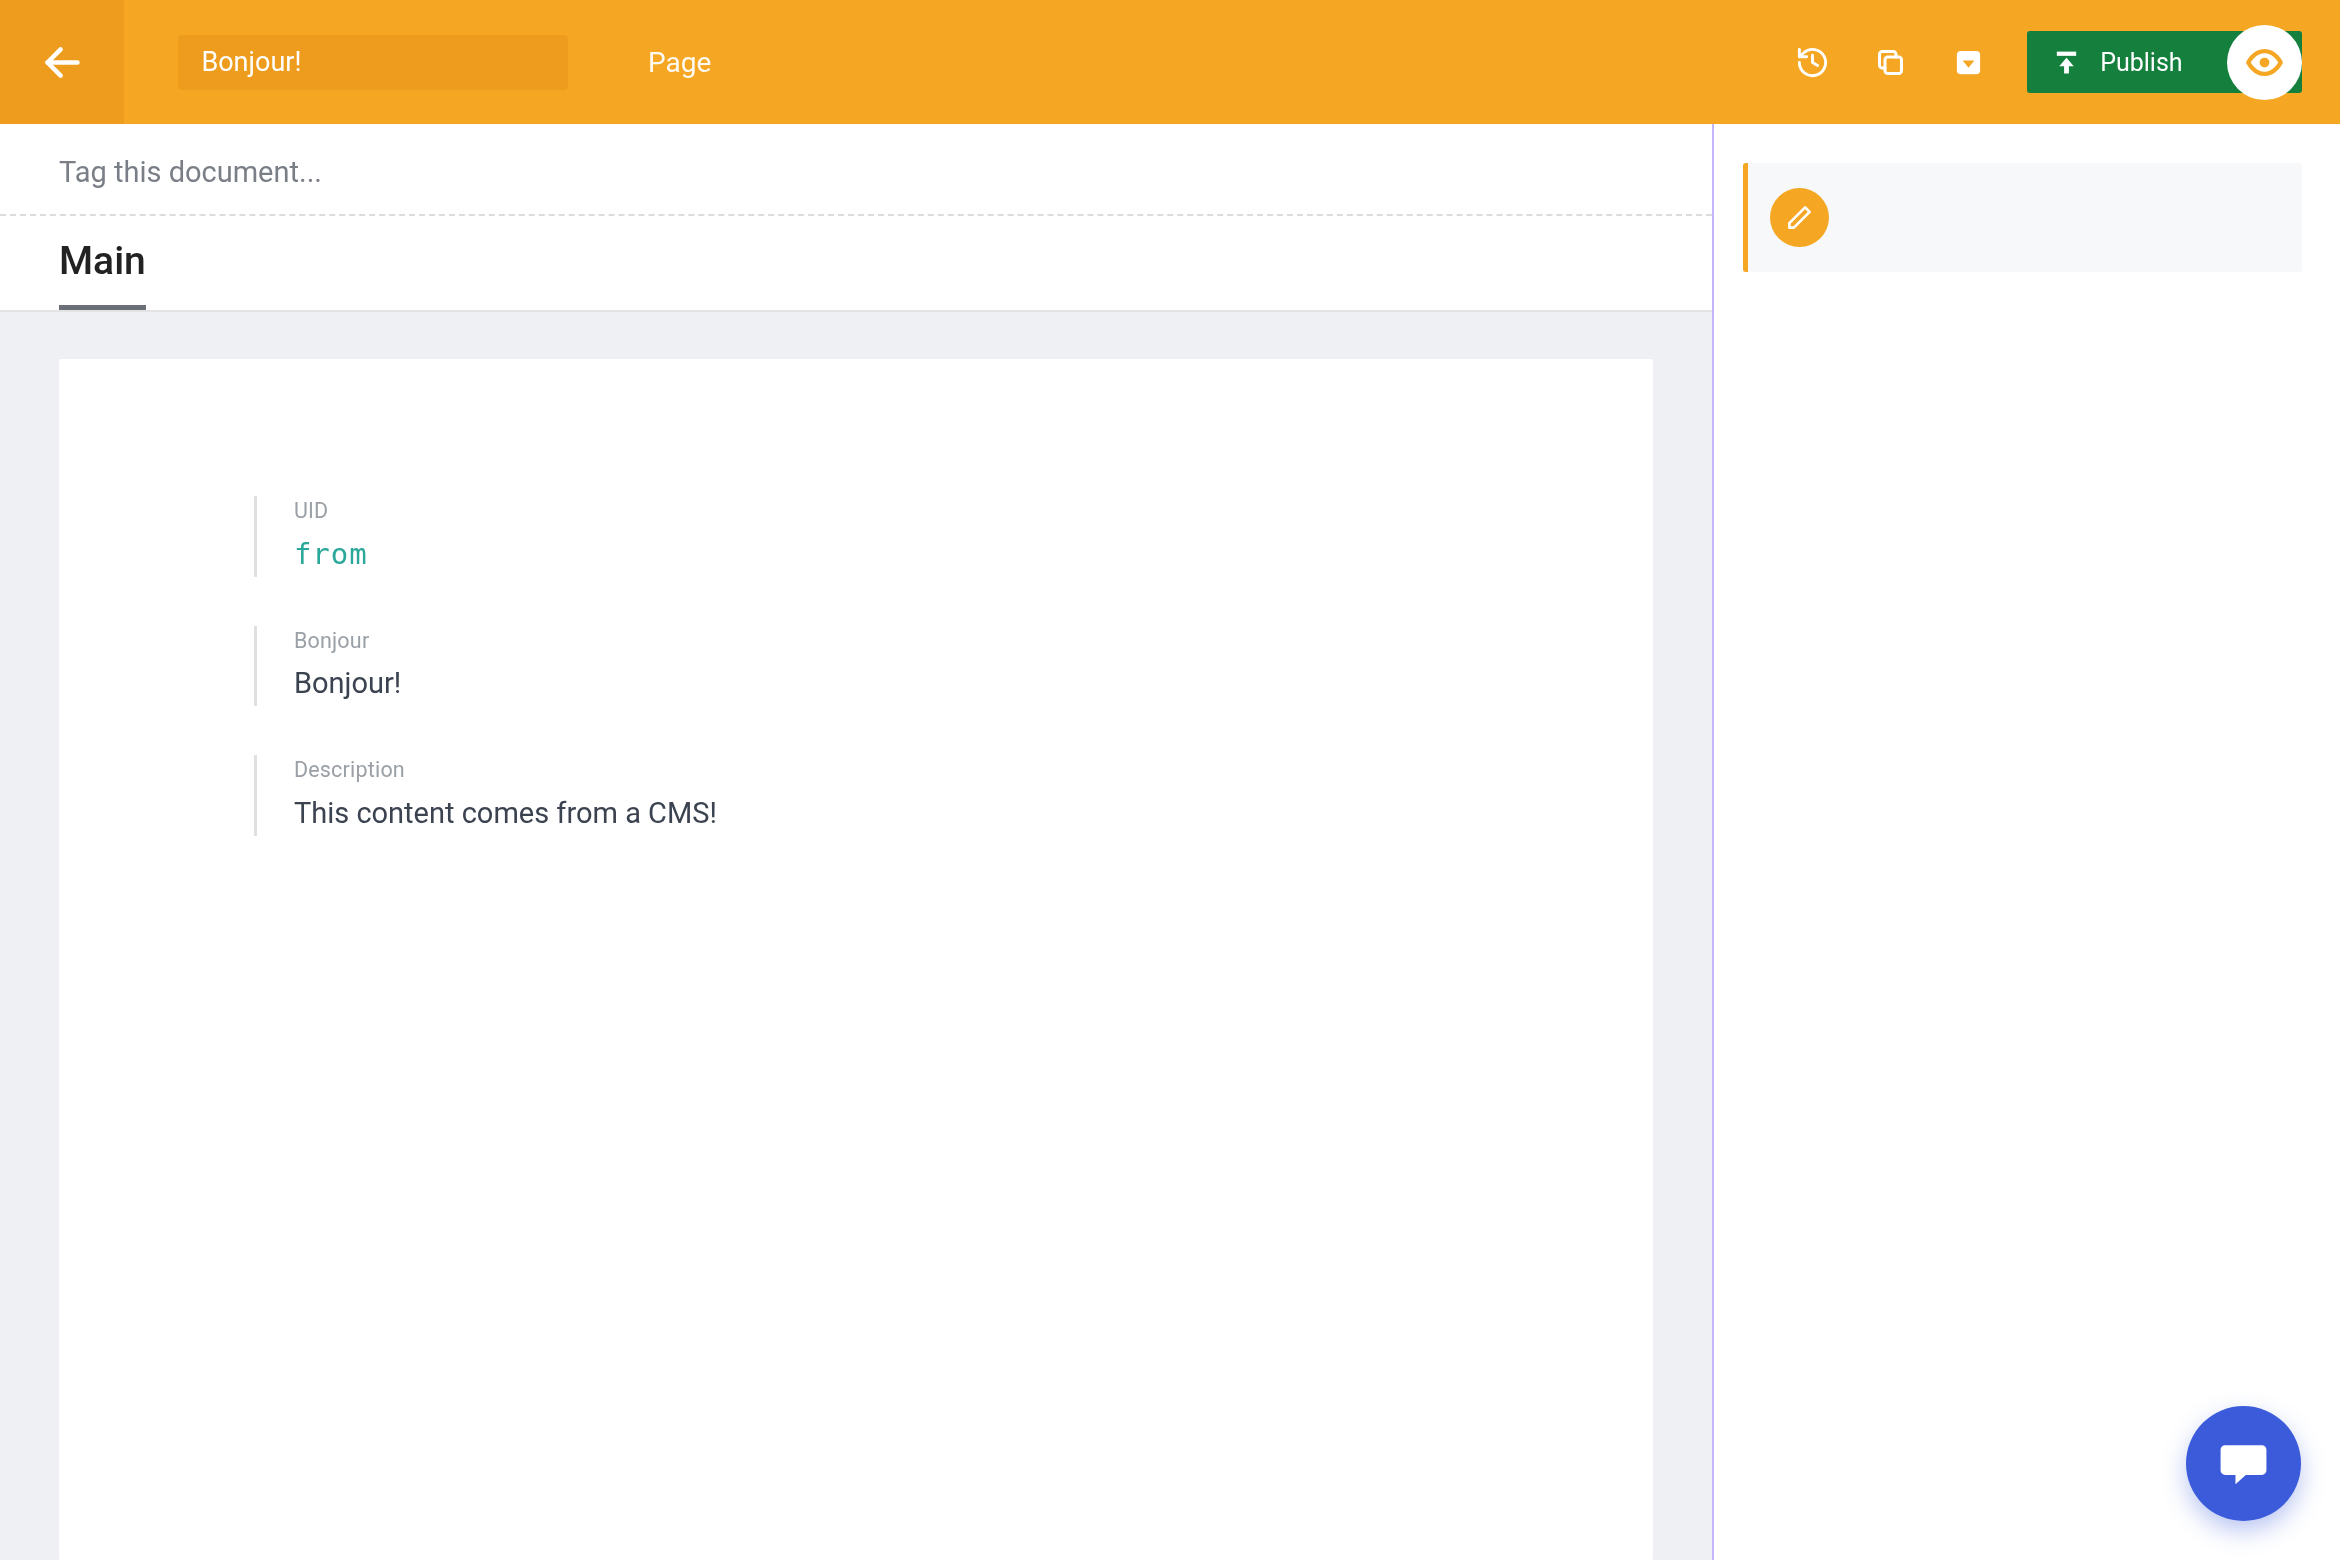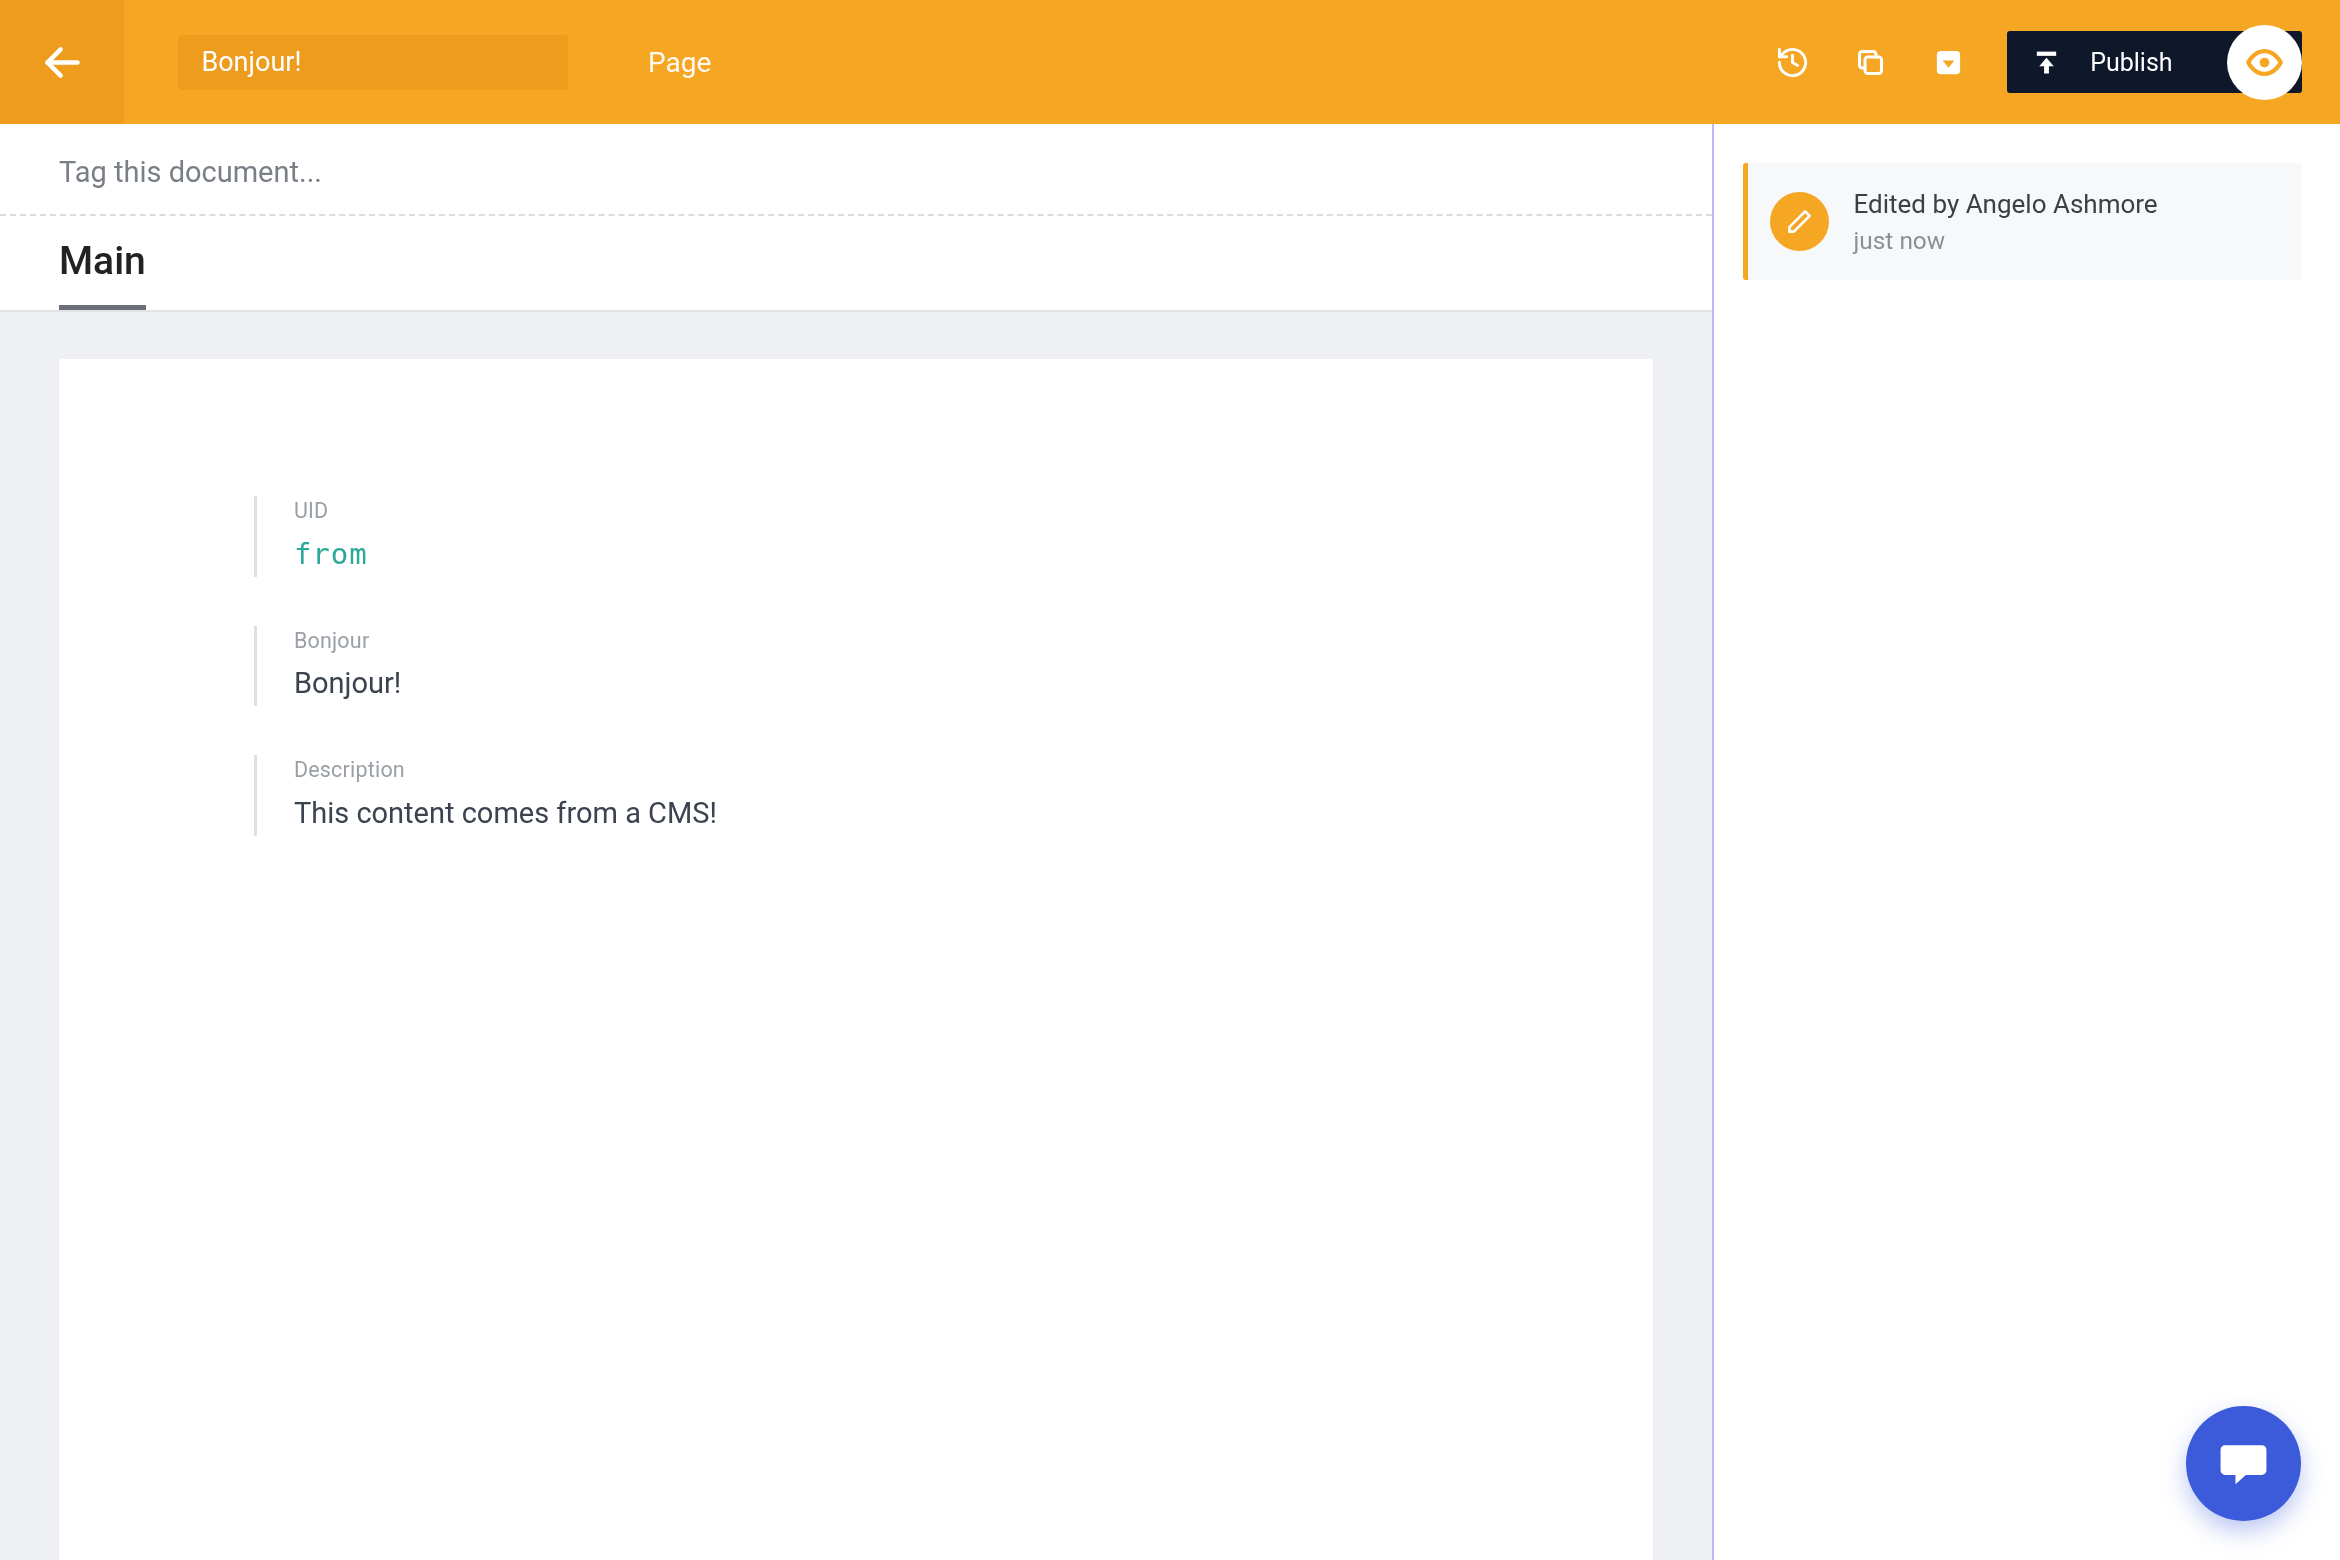--- a/index.html
+++ b/index.html
@@ -51,25 +51,25 @@
   }
   .icon-btn {
     width: 39px; height: 39px;
     display: flex; align-items: center; justify-content: center;
     cursor: pointer;
     color: #fff;
   }
   .publish-group {
     display: flex;
     align-items: center;
-    background: #0f172a;
+    background: #15803d;
     border-radius: 2.9px;
     height: 62px;
     padding: 0 0 0 25px;
-    gap: 29px;
+    gap: 19px;
   }
   .publish-label {
     font-size: 25px;
     color: #fff;
     padding-right: 19.5px;
   }
   .preview-circle {
     width: 75px; height: 75px;
     background: #fff;
     border-radius: 50%;
@@ -337,24 +337,20 @@
 
   <div class="side-col">
     <div class="activity-card">
       <div class="activity-icon">
         <span>
           <svg width="27" height="27" viewBox="0 0 24 24" fill="none" stroke="#ffffff" stroke-width="2.4" stroke-linecap="round" stroke-linejoin="round">
             <path d="M17 3l4 4L7 21H3v-4L17 3z"></path>
           </svg>
         </span>
       </div>
-      <div class="activity-text">
-        <div class="line1">Edited by Angelo Ashmore</div>
-        <div class="line2">just now</div>
-      </div>
     </div>
   </div>
 
 </div>
 
 <div class="chat-fab">
   <span>
     <svg width="55" height="55" viewBox="0 0 24 24" fill="#ffffff">
       <path d="M4 4h16a2 2 0 0 1 2 2v9a2 2 0 0 1-2 2H13l-4.5 4v-4H4a2 2 0 0 1-2-2V6a2 2 0 0 1 2-2z"></path>
     </svg>

